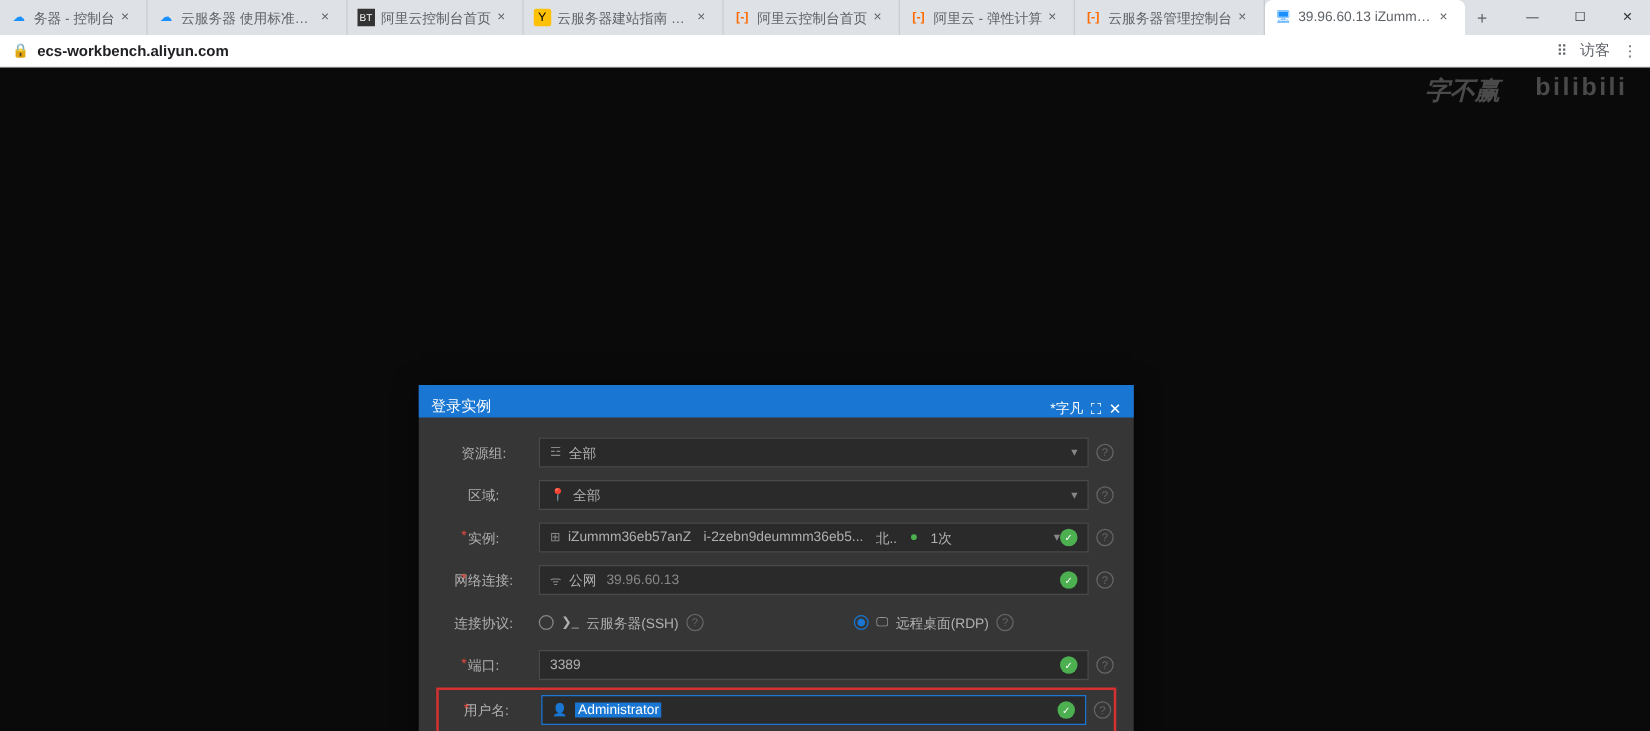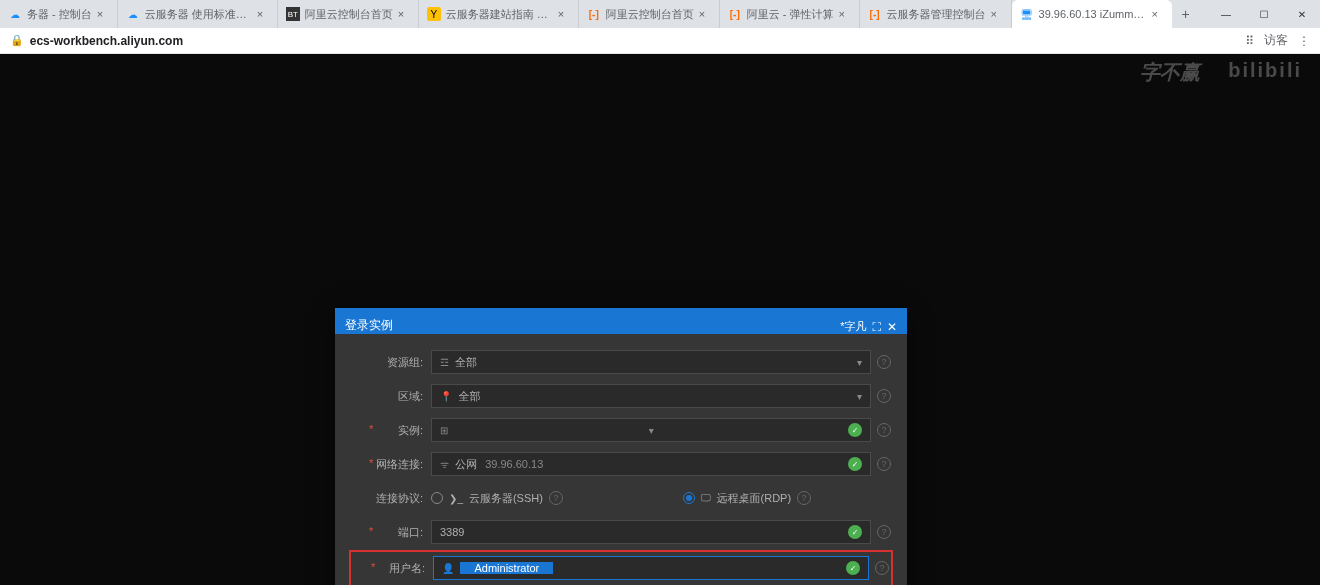--- a/index.html
+++ b/index.html
@@ -29,28 +29,28 @@
 
     
     .modal { position: absolute; left: 335px; top: 254px; width: 572px; background: #363636; box-shadow: 0 4px 20px rgba(0,0,0,0.5); }
     .modal-header { background: #1976d2; height: 26px; display: flex; align-items: flex-end; padding: 0 10px; color: #fff; font-size: 12px; }
     .modal-title { flex: 1; }
     .modal-header-right { display: flex; gap: 6px; align-items: center; font-size: 11px; }
     .modal-header-icon { cursor: pointer; font-size: 12px; }
 
     .modal-body { padding: 16px 16px 10px 16px; }
     .form-row { display: flex; align-items: center; margin-bottom: 10px; min-height: 24px; }
-    .form-label { width: 80px; text-align: right; color: #b0b0b0; font-size: 11px; padding-right: 8px; position: relative; }
+    .form-label { width: 80px; text-align: center; color: #b0b0b0; font-size: 11px; padding-right: 8px; position: relative; }
     .form-label.required::before { content: "*"; color: #e74a3b; position: absolute; left: 18px; }
     .form-control-wrap { flex: 1; display: flex; align-items: center; gap: 6px; }
     .form-select, .form-input { flex: 1; height: 24px; background: #2a2a2a; border: 1px solid #4a4a4a; color: #b0b0b0; font-size: 11px; padding: 0 8px; display: flex; align-items: center; position: relative; }
     .form-input.active { border: 1px solid #1976d2; }
     .input-icon { margin-right: 6px; font-size: 10px; color: #888; }
     .input-text { color: #b0b0b0; }
-    .input-text.highlight { background: #1976d2; color: #fff; padding: 0 14px; }
+    .input-text.highlight { background: #1976d2; color: #fff; padding: 0 2px; }
     .chevron { margin-left: auto; font-size: 10px; color: #888; }
     .check-badge { width: 14px; height: 14px; border-radius: 50%; background: #4caf50; font-size: 8px; color: #fff; display: flex; align-items: center; justify-content: center; margin-left: auto; }
     .help-icon { width: 14px; height: 14px; border: 1px solid #666; border-radius: 50%; font-size: 9px; color: #666; display: flex; align-items: center; justify-content: center; }
 
     .instance-multi { display: flex; gap: 10px; flex: 1; align-items: center; font-size: 11px; color: #b0b0b0; }
 
     .radio-group { display: flex; gap: 40px; align-items: center; }
     .radio-item { display: flex; align-items: center; gap: 6px; color: #b0b0b0; font-size: 11px; }
     .radio { width: 12px; height: 12px; border-radius: 50%; border: 1px solid #888; display: flex; align-items: center; justify-content: center; }
     .radio.selected { border-color: #1976d2; }
@@ -165,20 +165,27 @@
           </div>
           <span class="help-icon">?</span>
         </div>
       </div>
 
       <div class="form-row">
         <div class="form-label required">实例:</div>
         <div class="form-control-wrap">
           <div class="form-select">
             <span class="input-icon">⊞</span>
+            <div class="instance-multi">
+              <span>iZummm36eb57anZ</span>
+              <span>i-2zebn9deummm36eb5...</span>
+              <span>北..</span>
+              <span style="color:#4caf50">●</span>
+              <span>1次</span>
+            </div>
             <span class="chevron">▾</span>
             <span class="check-badge">✓</span>
           </div>
           <span class="help-icon">?</span>
         </div>
       </div>
 
       <div class="form-row">
         <div class="form-label required">网络连接:</div>
         <div class="form-control-wrap">

